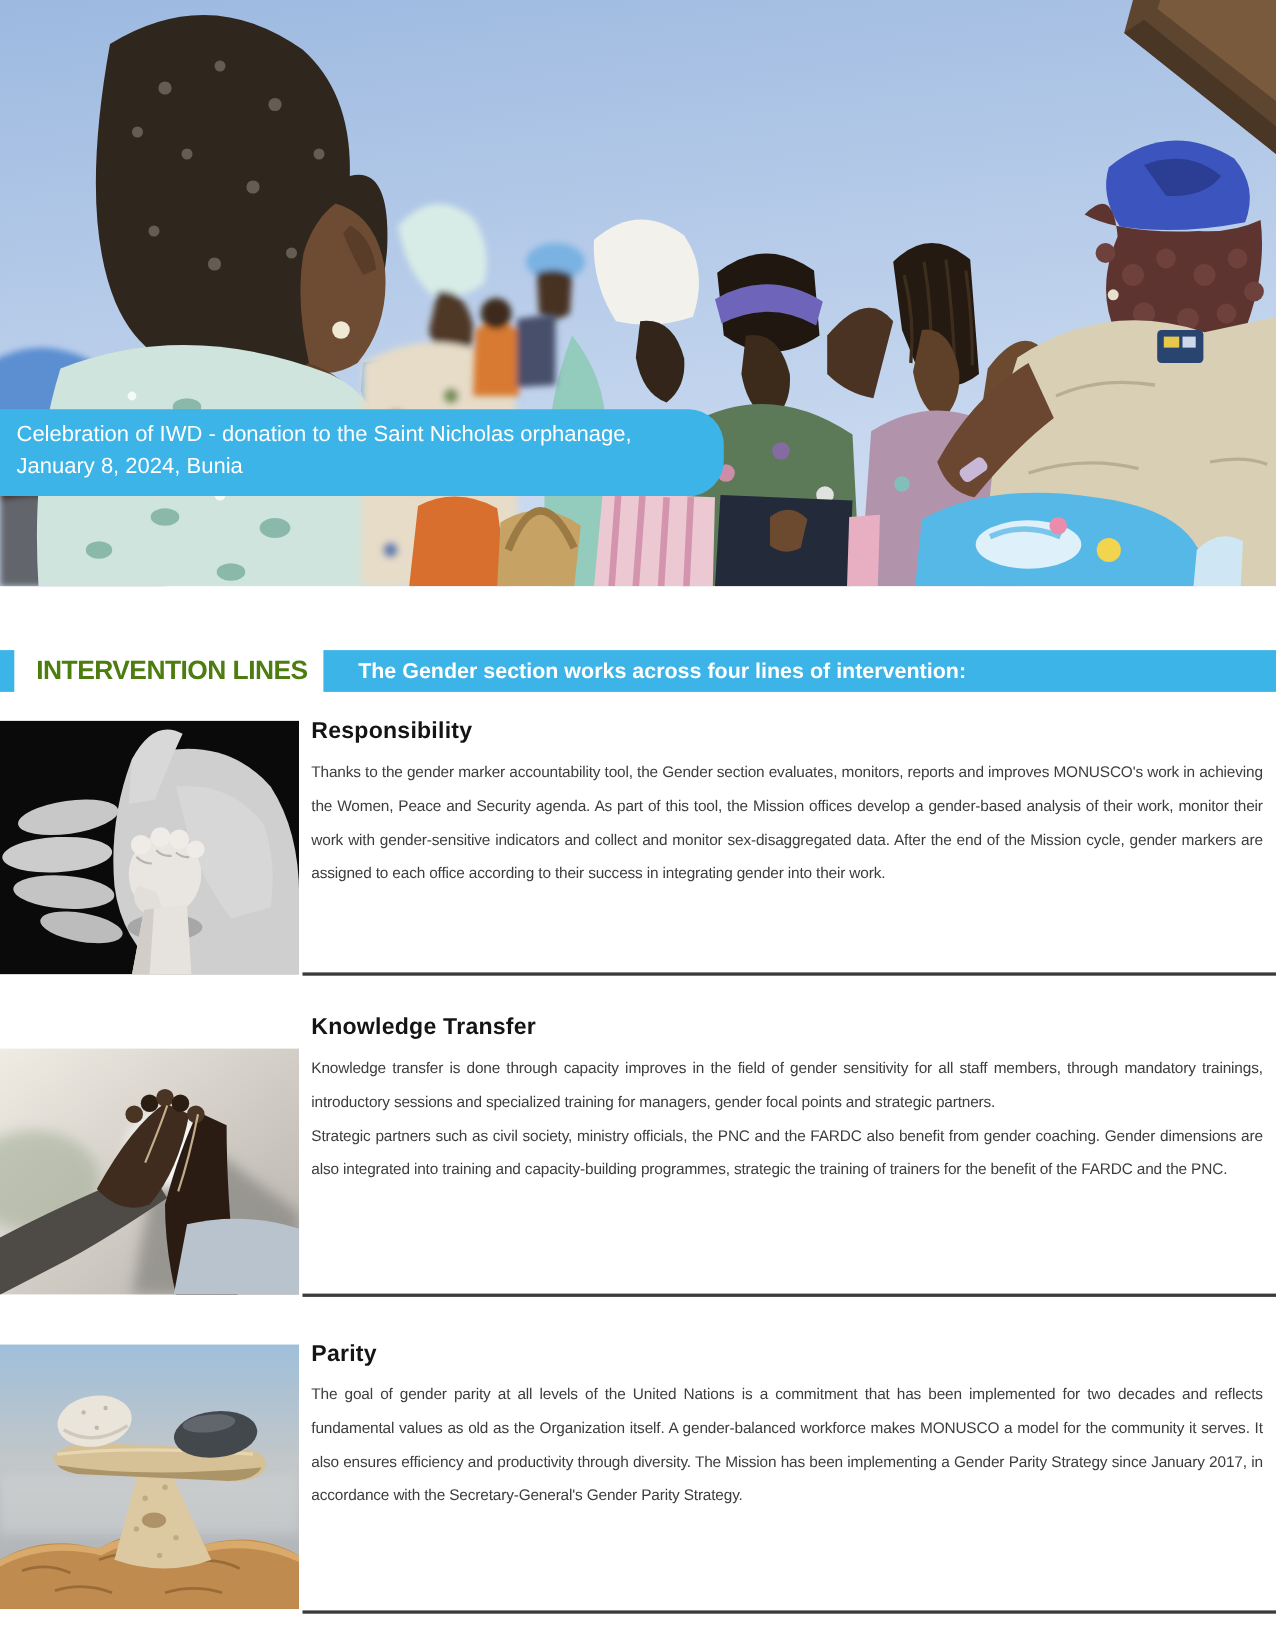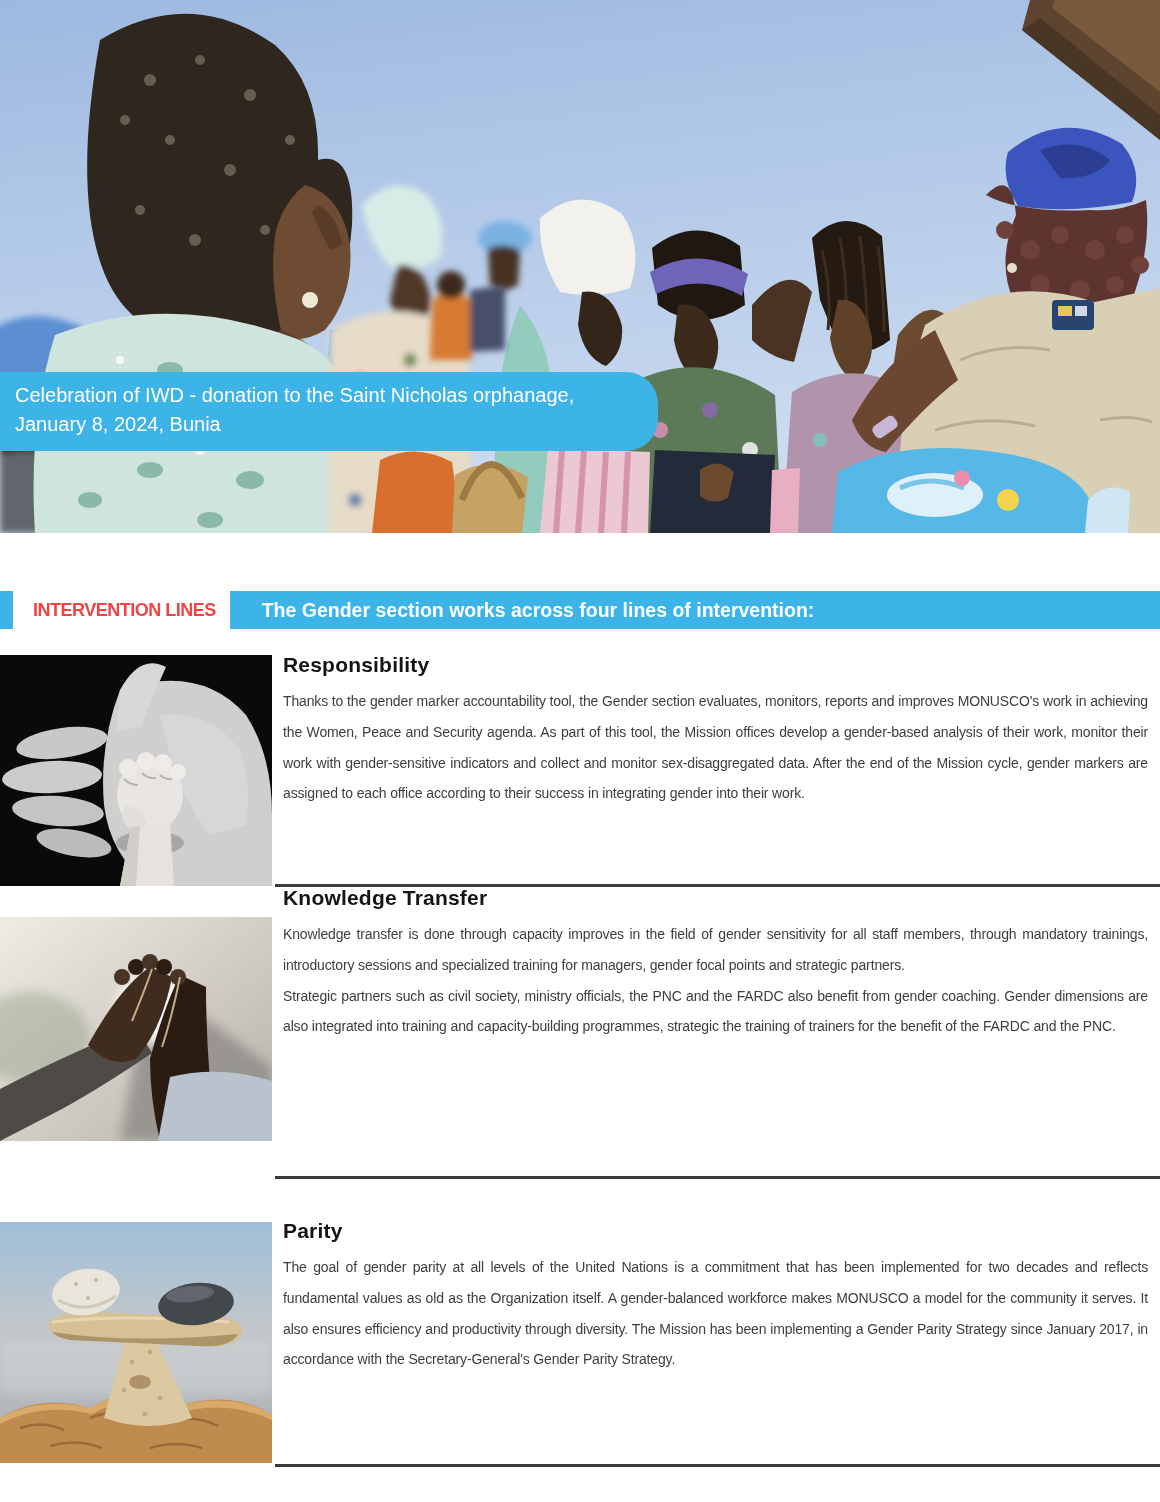--- a/index.html
+++ b/index.html
@@ -33,41 +33,41 @@
 
   
   .header-row {
     position: absolute; left: 0; top: 591px; right: 0;
     height: 38px;
     display: flex; align-items: stretch;
   }
   .accent-square { width: 13px; background: #3cb4e8; }
   .header-title {
     margin: 0 14px 0 20px;
-    font-size: 18px; font-weight: 800;
+    font-size: 24px; font-weight: 800;
     letter-spacing: -0.5px;
-    color: #ef4444;
+    color: #4d7c0f;
     line-height: 38px;
     white-space: nowrap;
   }
   .header-bar {
     flex: 1;
     background: #3cb4e8;
     color: #ffffff;
     font-size: 19.5px; font-weight: 700;
     line-height: 38px;
     padding-left: 32px;
     white-space: nowrap;
     overflow: hidden;
   }
 
   
   .section { position: absolute; left: 0; width: 1060px; }
   #sec-1 { top: 653px; height: 234px; }
-  #sec-2 { top: 886px; height: 258px; }
+  #sec-2 { top: 922px; height: 258px; }
   #sec-3 { top: 1219px; height: 248px; }
 
   .sec-img {
     position: absolute; left: 0;
     width: 272px; overflow: hidden;
   }
   #sec-1 .sec-img { top: 2px;  height: 231px; }
   #sec-2 .sec-img { top: 31px; height: 224px; }
   #sec-3 .sec-img { top: 3px;  height: 241px; }
   .sec-img svg { width: 100%; height: 100%; }

